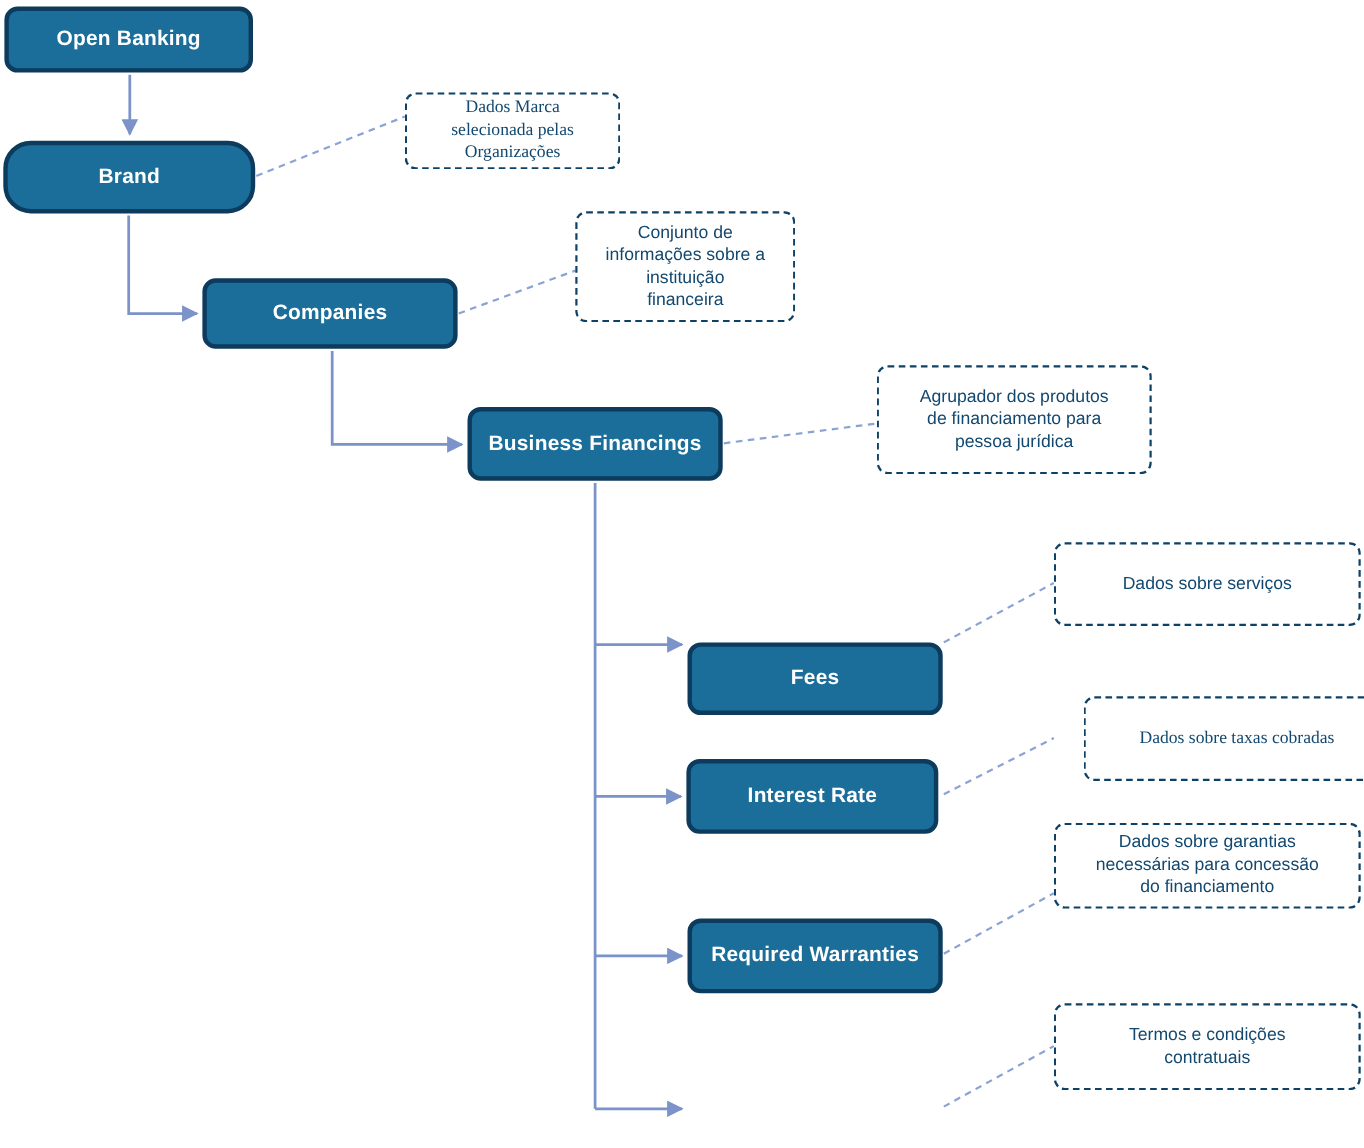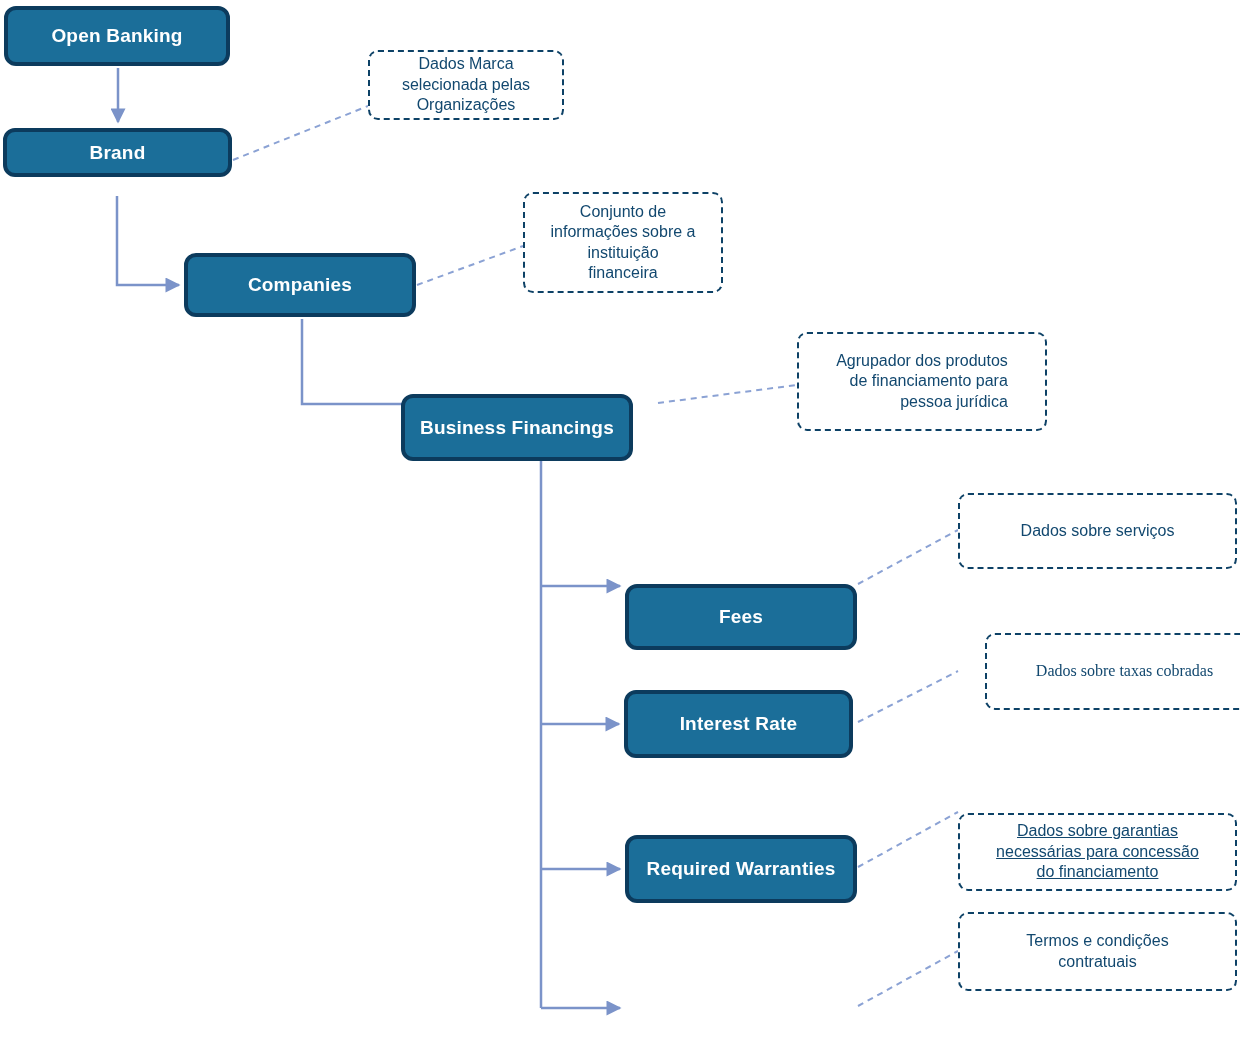--- a/index.html
+++ b/index.html
@@ -39,34 +39,34 @@
     border:2px dashed var(--callout-border);
     border-radius:10px;
     color:var(--callout-text);
     display:flex;align-items:center;justify-content:center;
     font-size:16px;line-height:1.28;text-align:center;
     white-space:pre-line;
     background:var(--canvas-bg);
   }
   
   .node-open-banking      {left:4px;   top:6px;   width:226px; height:60px;}
-  .node-brand             {left:3px;   top:128px; width:229px; height:49px;}
+  .node-brand             {left:3px;   top:128px; width:229px; height:66px;border-radius:25px;}
   .node-companies         {left:184px; top:253px; width:232px; height:64px;}
-  .node-business-financings{left:401px;top:370px; width:232px; height:67px;margin-top:24px;}
+  .node-business-financings{left:425px;top:370px; width:232px; height:67px;}
   .node-fees              {left:625px; top:552px; width:232px; height:66px;margin-top:32px;}
   .node-interest-rate     {left:624px; top:690px; width:229px; height:68px;}
   .node-required-warranties{left:625px;top:835px; width:232px; height:68px;}
   .node-terms-and-conditions{left:625px;top:974px;width:232px; height:66px;}
   
-  .callout-brand               {left:368px; top:50px;  width:196px; height:70px;}
+  .callout-brand               {left:368px; top:84px;  width:196px; height:70px;font-family:Liberation Serif, serif;}
   .callout-companies           {left:523px; top:192px; width:200px; height:101px;}
-  .callout-business-financings {left:797px; top:332px; width:250px; height:99px;text-align:right;}
+  .callout-business-financings {left:797px; top:332px; width:250px; height:99px;}
   .callout-fees                {left:958px; top:493px; width:279px; height:76px;text-align:center;}
   .callout-interest-rate       {left:985px; top:633px; width:279px; height:77px;font-family:Liberation Serif, serif;}
-  .callout-required-warranties {left:958px; top:813px; width:279px; height:78px;text-decoration:underline;}
+  .callout-required-warranties {left:958px; top:748px; width:279px; height:78px;}
   .callout-terms-and-conditions{left:958px; top:912px; width:279px; height:79px;}
 </style>
 </head>
 <body>
 
 <div class="canvas">
 
   <svg class="connector-layer" width="1240" height="1044" viewBox="0 0 1240 1044" xmlns="http://www.w3.org/2000/svg">
     <defs>
       <marker id="arrow" viewBox="0 0 10 10" refX="9" refY="5" markerUnits="userSpaceOnUse" markerWidth="16" markerHeight="15" orient="auto-start-reverse">

